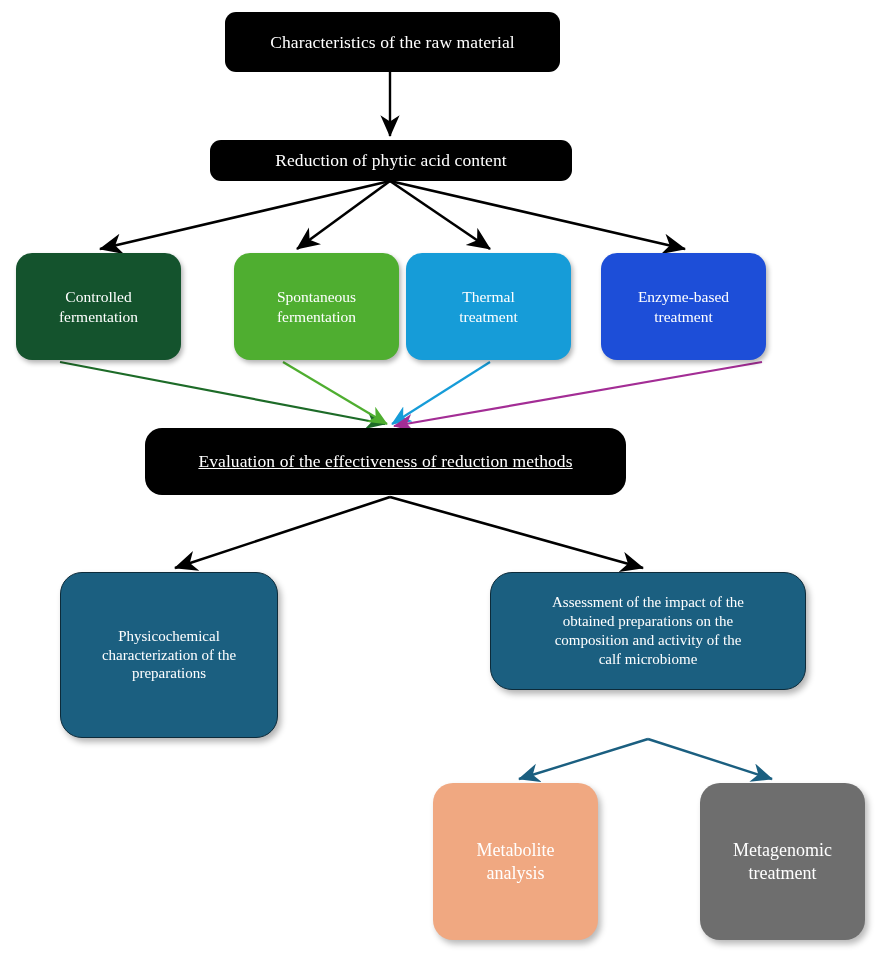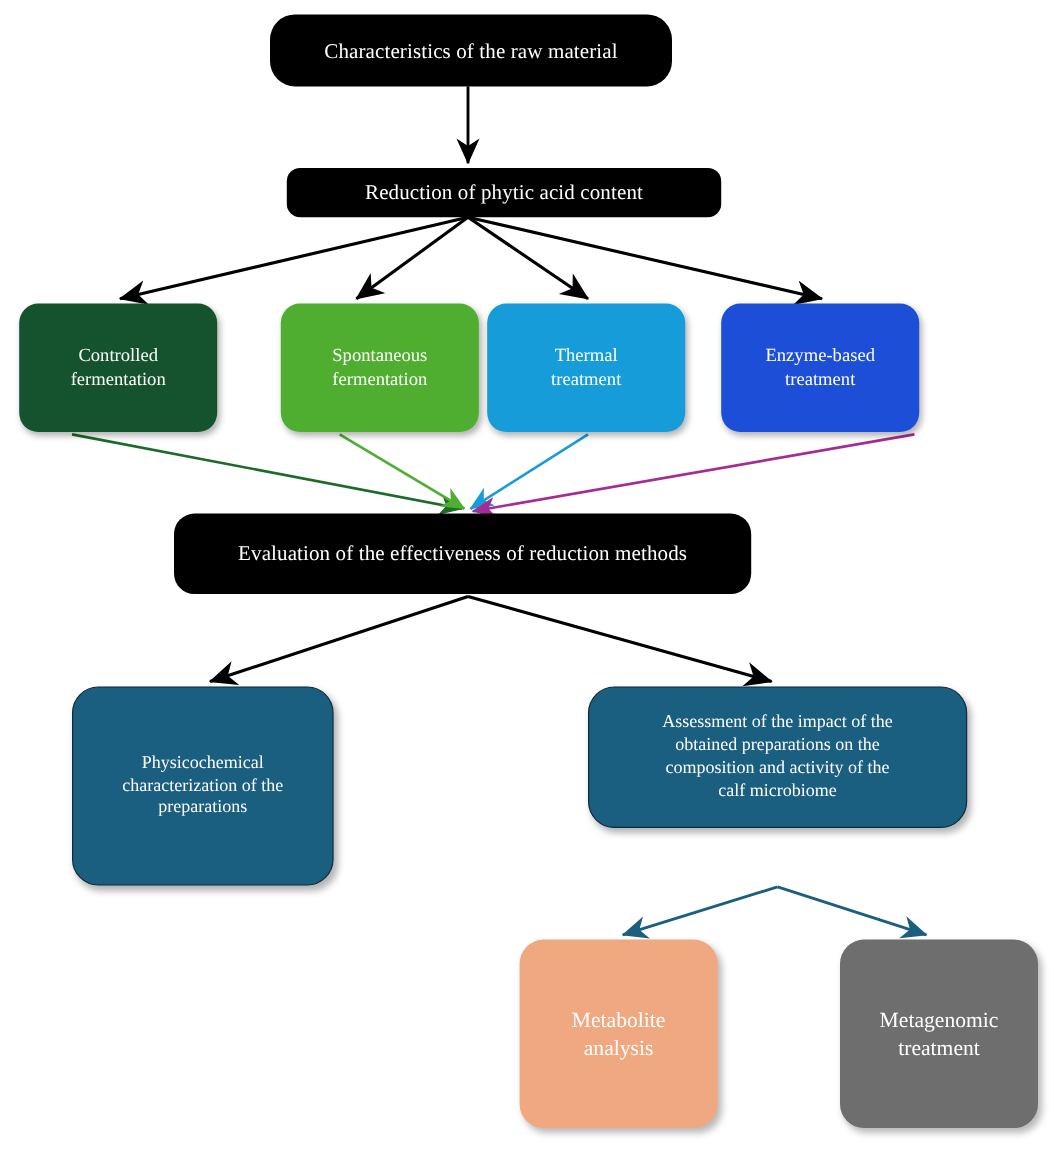--- a/index.html
+++ b/index.html
@@ -43,30 +43,30 @@
   }
   
   .n-black {
     background: #000000;
     border-radius: 14px;
     font-size: 17.5px;
     letter-spacing: 0.1px;
   }
   #node-raw-material {
     left: 225px; top: 12px; width: 335px; height: 60px;
-    border-radius: 21px;
+    border-radius: 11px;
   }
   #node-phytic-reduction {
     left: 210px; top: 140px; width: 362px; height: 41px;
     border-radius: 11px;
-    margin-left: 29px;
   }
   #node-evaluation {
     left: 145px; top: 428px; width: 481px; height: 67px;
     border-radius: 17px;
+    text-decoration: underline;
   }
   
   .n-method {
     top: 253px;
     width: 165px;
     height: 107px;
     border-radius: 16px;
     font-size: 15.5px;
     box-shadow: 2px 3px 5px rgba(0,0,0,0.30);
   }

